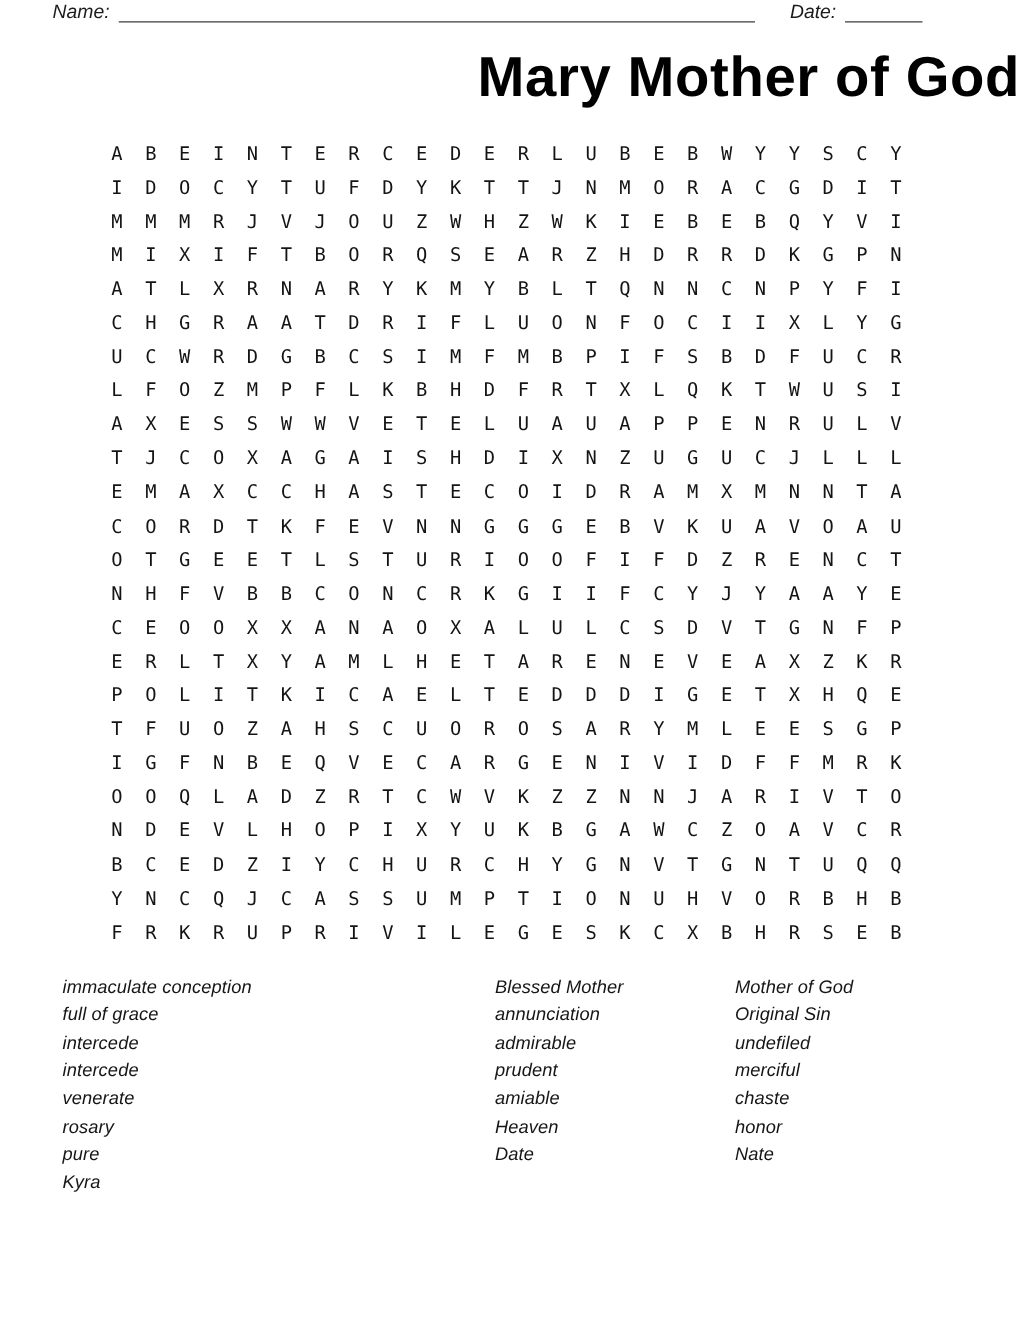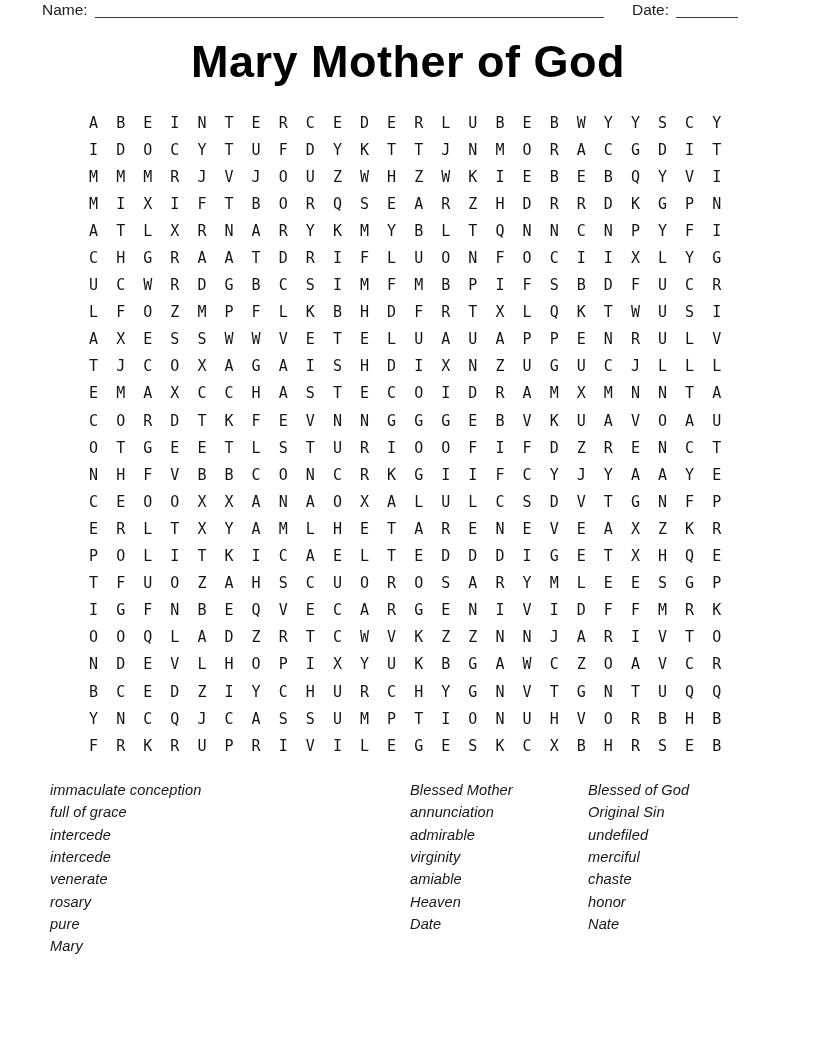--- a/index.html
+++ b/index.html
@@ -12,40 +12,41 @@
     overflow:hidden;
   }
   
   .header{
     position:absolute;
     left:42px;right:78px;top:1px;
     display:flex;
     align-items:flex-end;
     font-size:15.5px;
     color:#1c1c1c;
+    font-style:italic;
   }
   .hdr-label{flex:0 0 auto;padding-bottom:1px;}
   .name-line{
     flex:1 1 auto;
     border-bottom:1.5px solid #3c3c3c;
     height:15px;
     margin:0 8px 2px 7px;
   }
   .date-label{margin-left:20px;}
   .date-line{
     flex:0 0 62px;
     border-bottom:1.5px solid #3c3c3c;
     height:15px;
     margin:0 0 2px 7px;
   }
   
   .title{
     position:absolute;
     top:35px;left:0;width:100%;
-    text-align:center;
+    text-align:right;
     font-size:45px;
     line-height:54px;
     font-weight:700;
     letter-spacing:0.5px;
     color:#000000;
   }
   
   .grid{
     position:absolute;
     left:80px;top:109px;
@@ -66,21 +67,21 @@
   .words{
     position:absolute;
     top:779px;left:0;width:100%;height:180px;
     font-size:14.6px;
     color:#161616;
     letter-spacing:0.1px;
   }
   .word-col{position:absolute;top:0;}
   .word-col[data-col="0"]{left:50px;}
   .word-col[data-col="1"]{left:226px;}
-  .word-col[data-col="2"]{left:410px;}
+  .word-col[data-col="2"]{left:396px;}
   .word-col[data-col="3"]{left:588px;}
   .word-item{
     height:22.35px;
     line-height:22.35px;
     white-space:nowrap;
     font-style:italic;
   }
 </style>
 </head>
 <body>
@@ -677,33 +678,33 @@
 
   <div class="words">
     <div class="word-col" data-col="0">
         <div class="word-item">immaculate conception</div>
         <div class="word-item">full of grace</div>
         <div class="word-item">intercede</div>
         <div class="word-item">intercede</div>
         <div class="word-item">venerate</div>
         <div class="word-item">rosary</div>
         <div class="word-item">pure</div>
-        <div class="word-item">Mary</div>
+        <div class="word-item">Kyra</div>
       </div>
     <div class="word-col" data-col="2">
         <div class="word-item">Blessed Mother</div>
         <div class="word-item">annunciation</div>
         <div class="word-item">admirable</div>
-        <div class="word-item">virginity</div>
+        <div class="word-item">prudent</div>
         <div class="word-item">amiable</div>
         <div class="word-item">Heaven</div>
         <div class="word-item">Date</div>
       </div>
     <div class="word-col" data-col="3">
-        <div class="word-item">Blessed of God</div>
+        <div class="word-item">Mother of God</div>
         <div class="word-item">Original Sin</div>
         <div class="word-item">undefiled</div>
         <div class="word-item">merciful</div>
         <div class="word-item">chaste</div>
         <div class="word-item">honor</div>
         <div class="word-item">Nate</div>
       </div>
   </div>
 
 </div>

